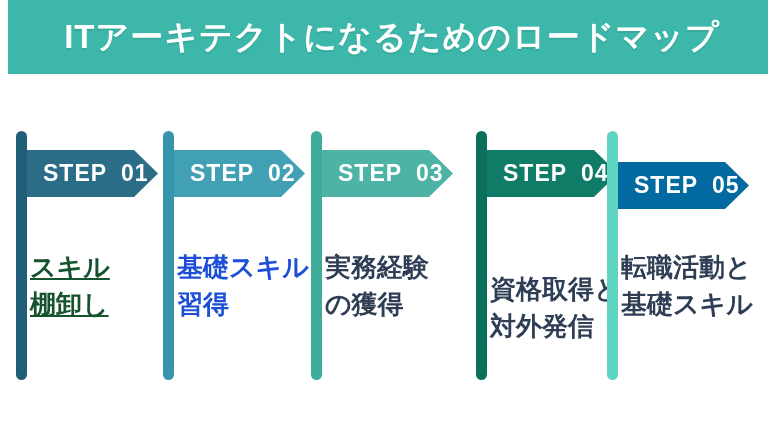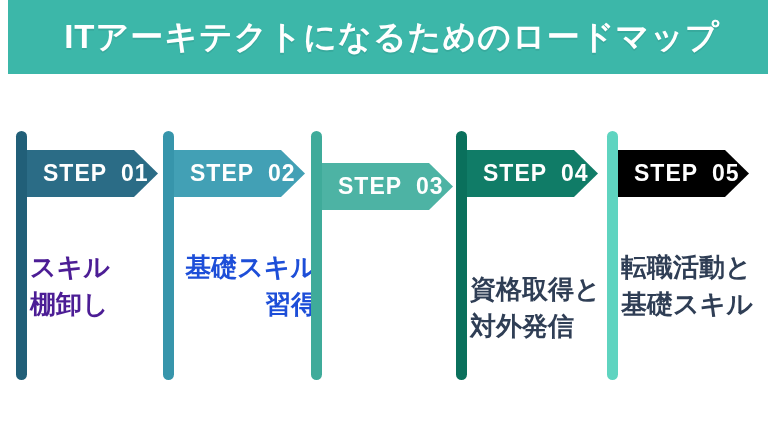--- a/index.html
+++ b/index.html
@@ -42,23 +42,23 @@
     width: 768px;
     height: 260px;
   }
   .step {
     position: absolute;
     top: 0;
     width: 147px;
     height: 260px;
   }
   .step:nth-child(1) { left: 16px;  }
-  .step:nth-child(2) { left: 163px; text-align: right; }
+  .step:nth-child(2) { left: 163px; }
   .step:nth-child(3) { left: 311px; }
-  .step:nth-child(4) { left: 456px; }
+  .step:nth-child(4) { left: 476px; }
   .step:nth-child(5) { left: 607px; }
 
   .bar {
     position: absolute;
     left: 0;
     top: 0;
     width: 11px;
     height: 249px;
     border-radius: 6px;
     z-index: 2;
@@ -104,52 +104,54 @@
     <h1 style="color: rgb(255, 255, 255);">ITアーキテクトになるためのロードマップ</h1>
   </div>
 
   <div class="steps">
 
     <div class="step">
       <div class="bar" style="background-color: rgb(33, 95, 120);"></div>
       <div class="ribbon" style="background-color: rgb(43, 108, 134);">
         <span class="label">STEP 01</span>
       </div>
-      <div class="desc" style="color: #4c1d95;">スキル
+      <div class="desc" style="color: #14532d; text-decoration: underline;">スキル
 棚卸し</div>
     </div>
 
     <div class="step">
       <div class="bar" style="background-color: rgb(55, 149, 171);"></div>
       <div class="ribbon" style="background-color: rgb(66, 160, 181);">
         <span class="label">STEP 02</span>
       </div>
       <div class="desc" style="color: #1d4ed8;">基礎スキル
 習得</div>
     </div>
 
     <div class="step">
       <div class="bar" style="background-color: rgb(63, 171, 154);"></div>
-      <div class="ribbon" style="background-color: rgb(77, 179, 164); margin-top: 13px;">
+      <div class="ribbon" style="background-color: rgb(77, 179, 164);">
         <span class="label">STEP 03</span>
       </div>
+      <div class="desc" style="color: rgb(47, 62, 85);">実務経験
+の獲得</div>
     </div>
 
     <div class="step">
       <div class="bar" style="background-color: rgb(10, 112, 92);"></div>
       <div class="ribbon" style="background-color: rgb(16, 124, 103);">
         <span class="label">STEP 04</span>
       </div>
       <div class="desc" style="color: rgb(47, 62, 85); margin-top: 22px;">資格取得と
 対外発信</div>
     </div>
 
     <div class="step">
       <div class="bar" style="background-color: rgb(95, 212, 192);"></div>
-      <div class="ribbon" style="background-color: #000000;">
+      <div class="ribbon" style="background-color: #0369a1; margin-top: 12px;">
         <span class="label">STEP 05</span>
       </div>
       <div class="desc" style="color: rgb(47, 62, 85);">転職活動と
 基礎スキル</div>
     </div>
 
   </div>
 </div>
 
 </body></html>

